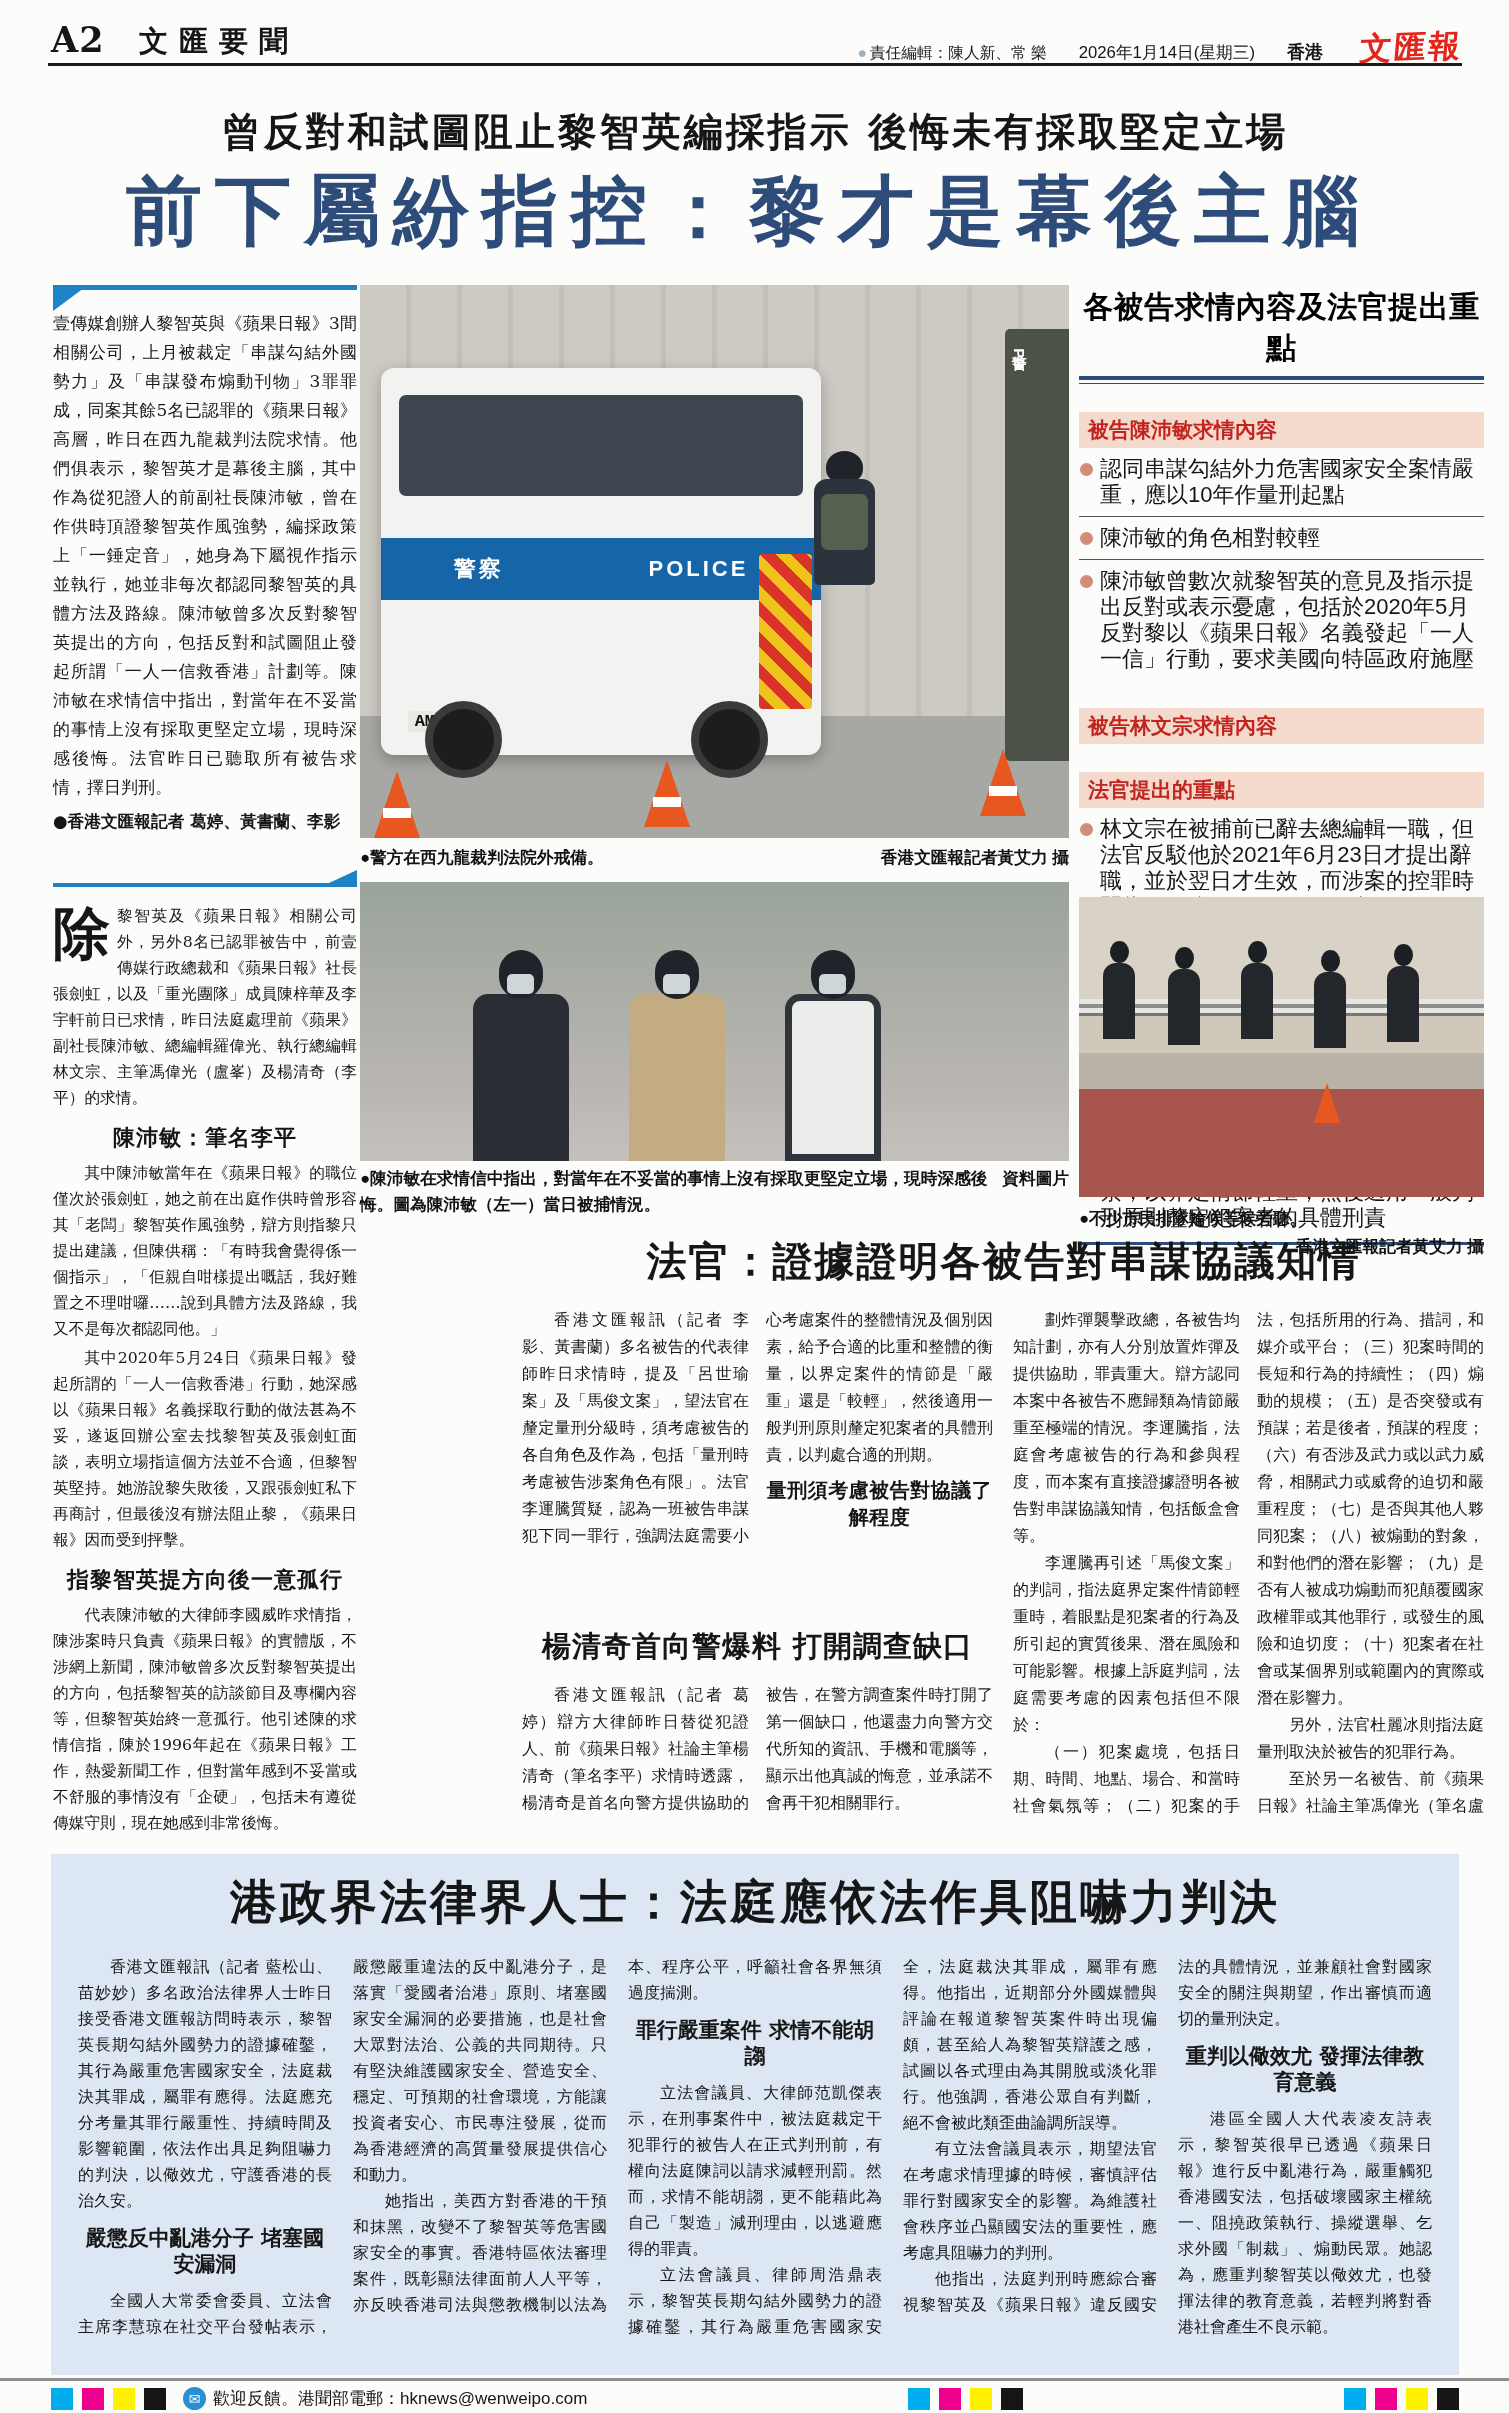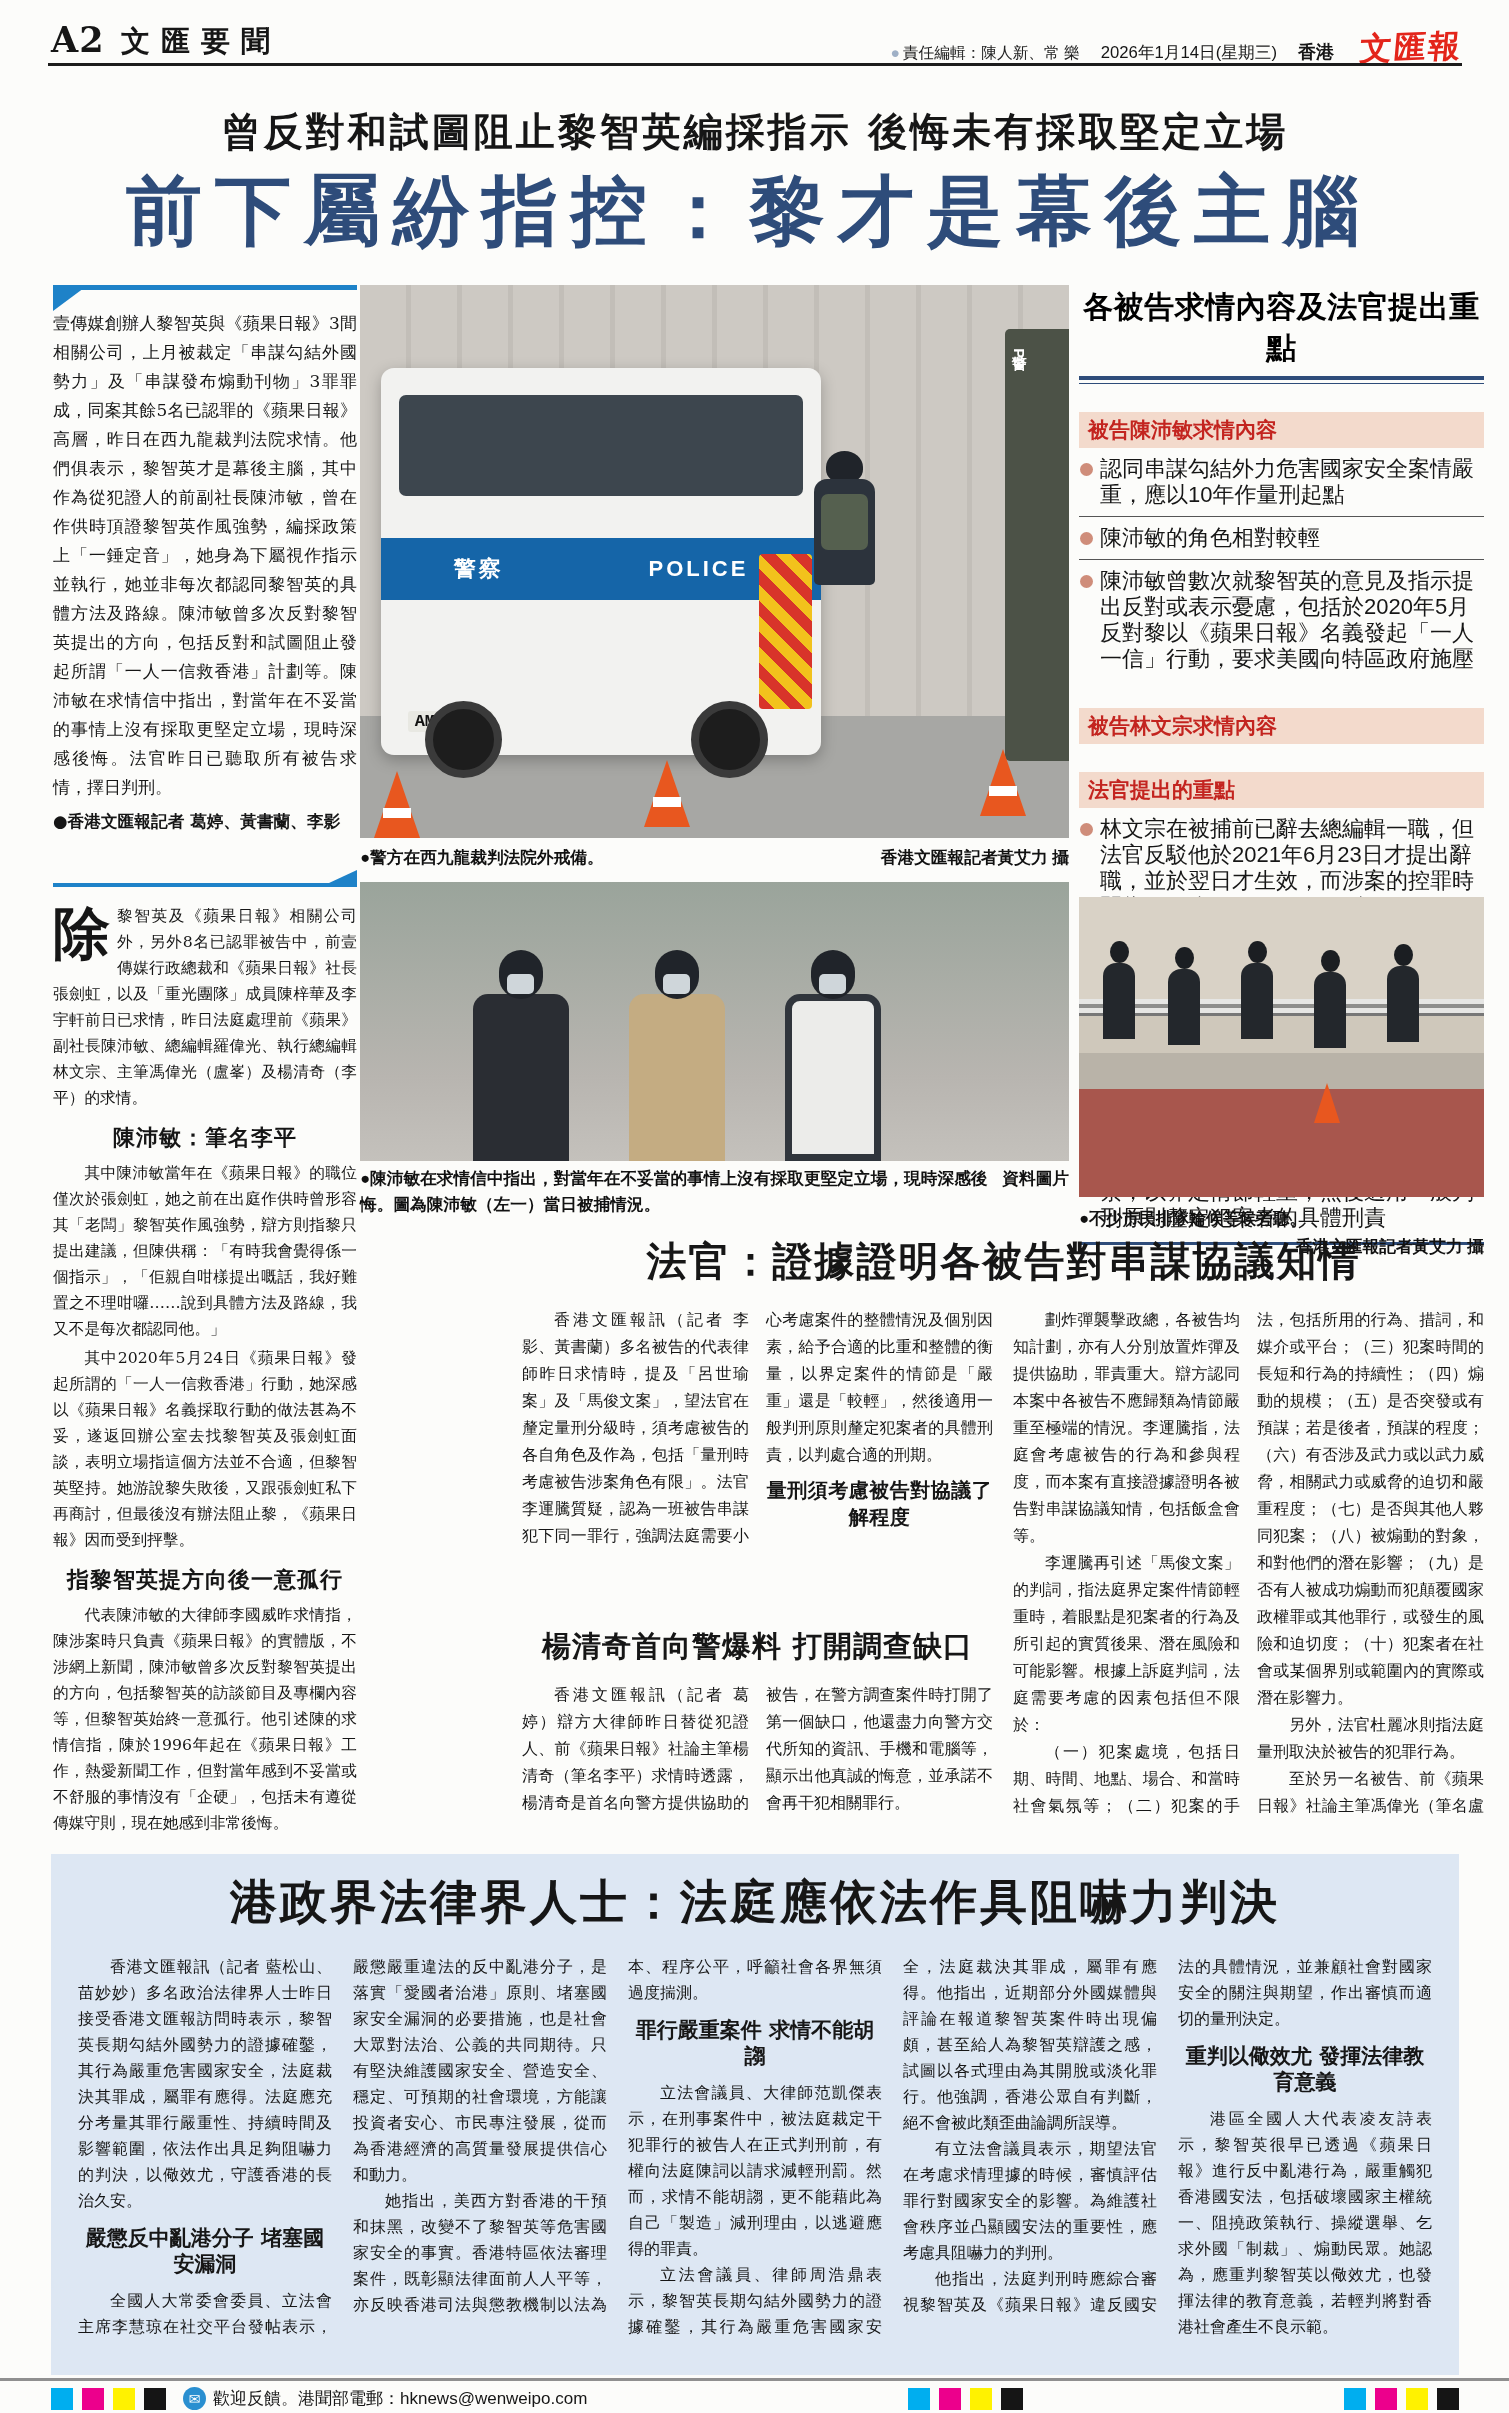--- a/index.html
+++ b/index.html
@@ -2,22 +2,22 @@
 <html style="font-size:8px"><head>
 <meta charset="utf-8">
 <style>
   html,body{margin:0;padding:0;background:#888;}
   .page{position:relative;width:1510px;height:2413px;background:#fcfcfa;
         font-family:"DejaVu Serif","Liberation Serif",serif;color:#161616;overflow:hidden;}
   .abs{position:absolute;}
 
   
   .page-label{left:51px;top:19px;font-size:35px;font-weight:bold;letter-spacing:1px;}
-  .section-name{left:121px;top:22px;font-size:29px;font-weight:bold;letter-spacing:11px;}
-  .header-right{right:48px;top:26px;display:flex;align-items:baseline;gap:21px;white-space:nowrap;}
+  .section-name{left:139px;top:22px;font-size:29px;font-weight:bold;letter-spacing:11px;}
+  .header-right{right:48px;top:26px;display:flex;align-items:baseline;gap:32px;white-space:nowrap;}
   .editors{font-size:15.7px;font-family:"Liberation Sans",sans-serif;color:#222;}
   .editors .dot{color:#9fb0c6;margin-right:3px;}
   .pubdate{font-size:16.7px;font-family:"Liberation Sans",sans-serif;}
   .brandline{font-size:18px;font-weight:bold;}
   .brand-logo{font-size:32px;font-weight:bold;color:#e3251b;display:inline-block;
               transform:skewX(-7deg) rotate(-2deg);letter-spacing:2px;margin-left:5px;}
   .top-rule{left:48px;right:48px;top:63px;height:3px;background:#1c1c1c;}
 
   
   .kicker{left:0;right:0;top:105px;text-align:center;font-size:39px;font-weight:bold;letter-spacing:3px;}

